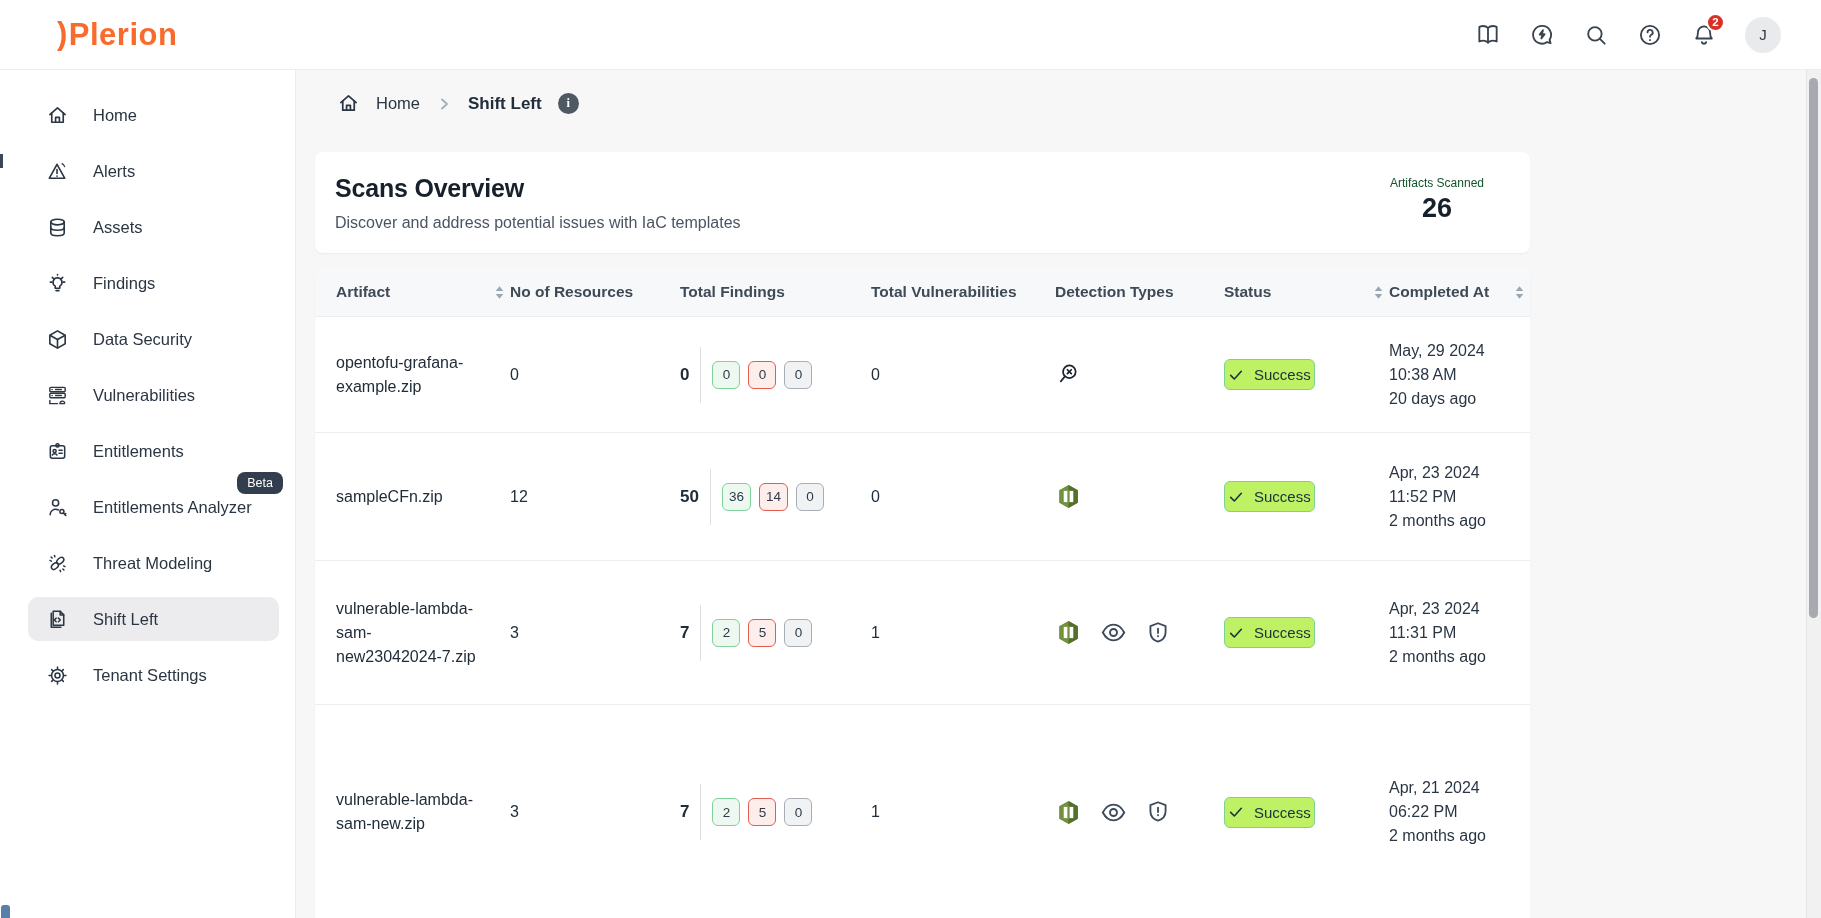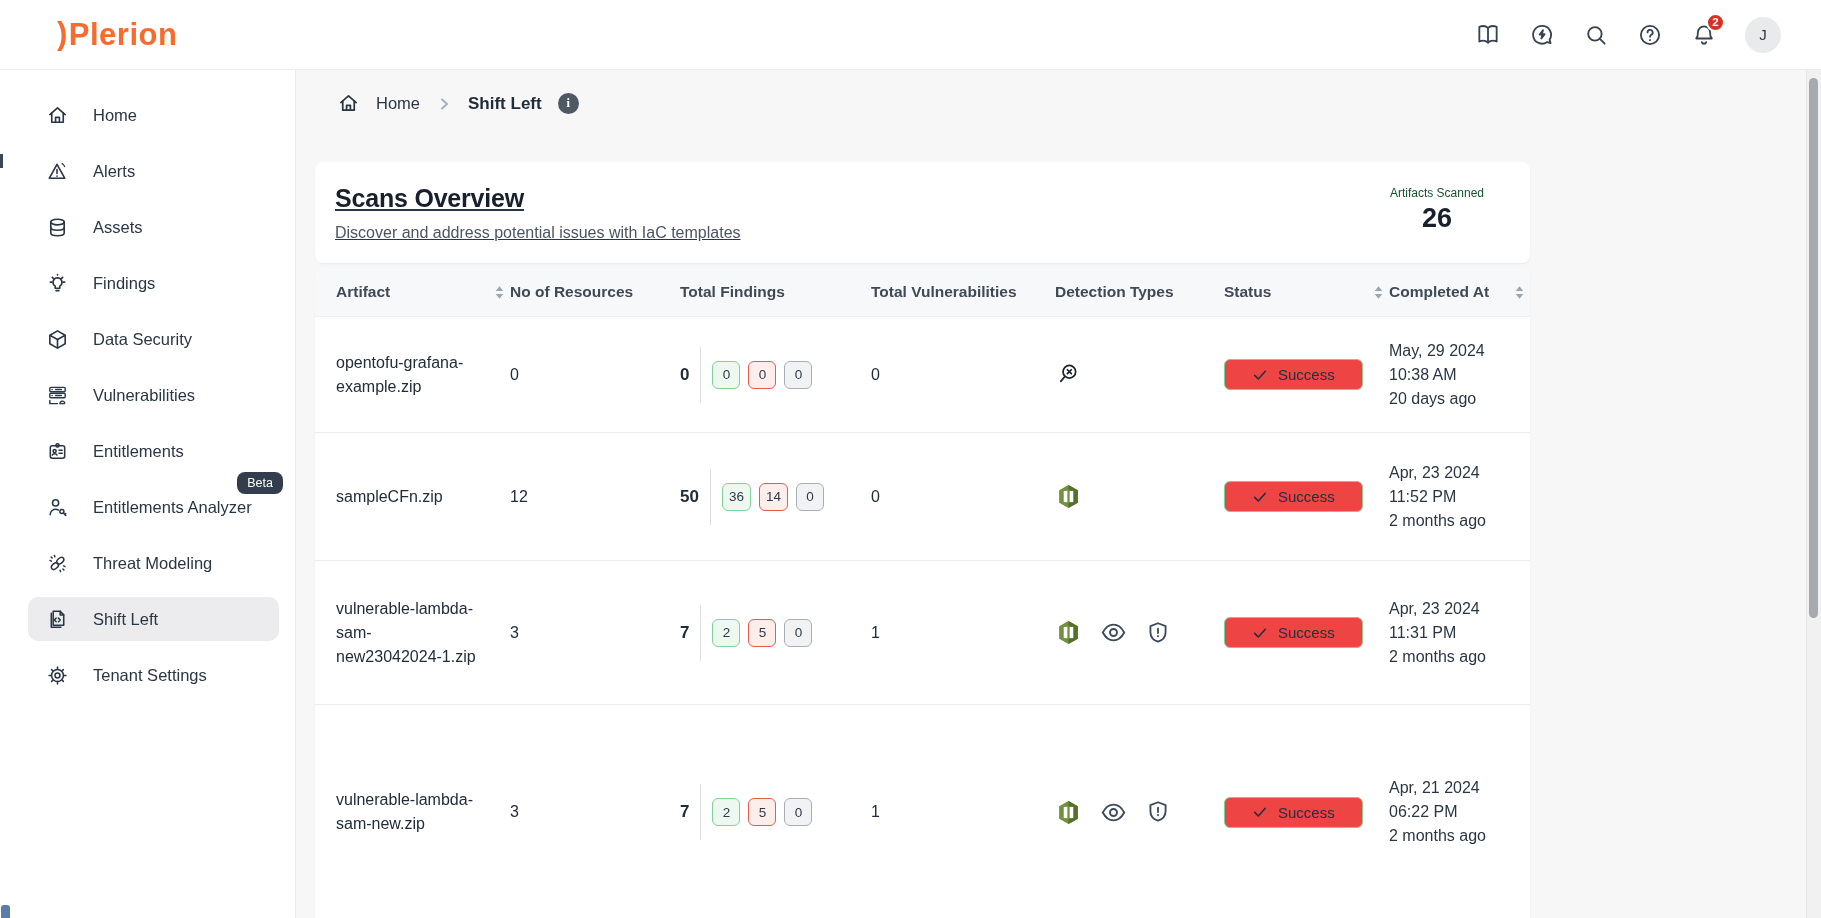--- a/index.html
+++ b/index.html
@@ -61,21 +61,21 @@
   .info-circle {
     width:21px; height:21px; border-radius:50%; background:#4e5964; color:#fff;
     display:flex; align-items:center; justify-content:center;
     font-size:12.5px; font-weight:700; font-family:"Liberation Serif", serif; cursor:pointer;
   }
 
   .card {
     position:absolute; left:19px; width:1215px; background:#fff; border-radius:8px;
     box-shadow:0 1px 2px rgba(16,24,40,.05);
   }
-  .card-overview { top:92px; height:101px; padding:22px 20px;text-decoration:underline; }
+  .card-overview { top:82px; height:101px; padding:22px 20px; }
   .ov-title { font-size:25px; font-weight:700; color:#17202b; letter-spacing:-.2px; }
   .ov-sub { font-size:16px; color:#4a5463; margin-top:11px; }
   .ov-stat { position:absolute; right:46px; top:24px; text-align:center; }
   .ov-stat-label { font-size:12px; color:#14532d; }
   .ov-stat-value { font-size:27px; font-weight:700; color:#17202b; margin-top:3px; }
 
   
   .card-table { top:198px; height:650px; overflow:hidden; border-radius:8px 8px 0 0; }
   .tgrid { display:grid; grid-template-columns:174px 170px 191px 184px 169px 165px auto; padding-left:21px; align-items:center; }
   .thead { background:#f7f8fa; height:48px; border-radius:8px 8px 0 0; }
@@ -95,22 +95,22 @@
   .f-badges { display:flex; gap:8px; }
   .fbadge {
     min-width:28px; height:28px; padding:0 6px; border-radius:6px; border:1px solid;
     display:flex; align-items:center; justify-content:center; font-size:13.5px; color:#2e3a48;
   }
   .fb-green { border-color:#7fd398; background:#edf9f0; }
   .fb-red   { border-color:#e25c50; background:#fdeeec; }
   .fb-gray  { border-color:#a8aeb6; background:#f1f2f4; }
   .det-cell { display:flex; align-items:center; gap:18px; }
   .status-badge {
-    display:inline-flex; align-items:center; gap:10px; padding:6px 27px;
-    border:1.5px solid #7ed194; background:#ef4444; border-radius:6px;
+    display:inline-flex; align-items:center; gap:10px; padding:6px 3px;
+    border:1.5px solid #7ed194; background:#bef264; border-radius:6px;
     font-size:15px; color:#22313f;
   }
   .completed { width:112px; line-height:24px; font-size:16px; color:#2b3644; }
 
   
   .vscroll-track { position:absolute; right:0; top:70px; width:15px; height:848px; background:#f1f1f2; border-left:1px solid #e4e4e6; }
   .vscroll-thumb { position:absolute; right:3px; top:78px; width:9px; height:540px; background:#a6aaaf; border-radius:5px; cursor:pointer; }
 
   svg { display:block; }
 </style>
@@ -471,21 +471,21 @@
         <div class="completed">
           <span>Apr, 23 2024 11:52 PM</span>
           <br>
           <span>2 months ago</span>
         </div>
       </div>
     </div>
 
     <div class="tgrid trow r2">
       <div class="td">
-          <div class="artifact-name">vulnerable-lambda-sam-new23042024-1.zip</div>
+          <div class="artifact-name">vulnerable-lambda-sam-new23042024-7.zip</div>
         </div>
       <div class="td num">3</div>
       <div class="td findings-cell">
         <span class="f-total">7</span>
         <span class="f-div"></span>
         <span class="f-badges">
           <span class="fbadge fb-green">2</span>
           <span class="fbadge fb-red">5</span>
           <span class="fbadge fb-gray">0</span>
         </span>

